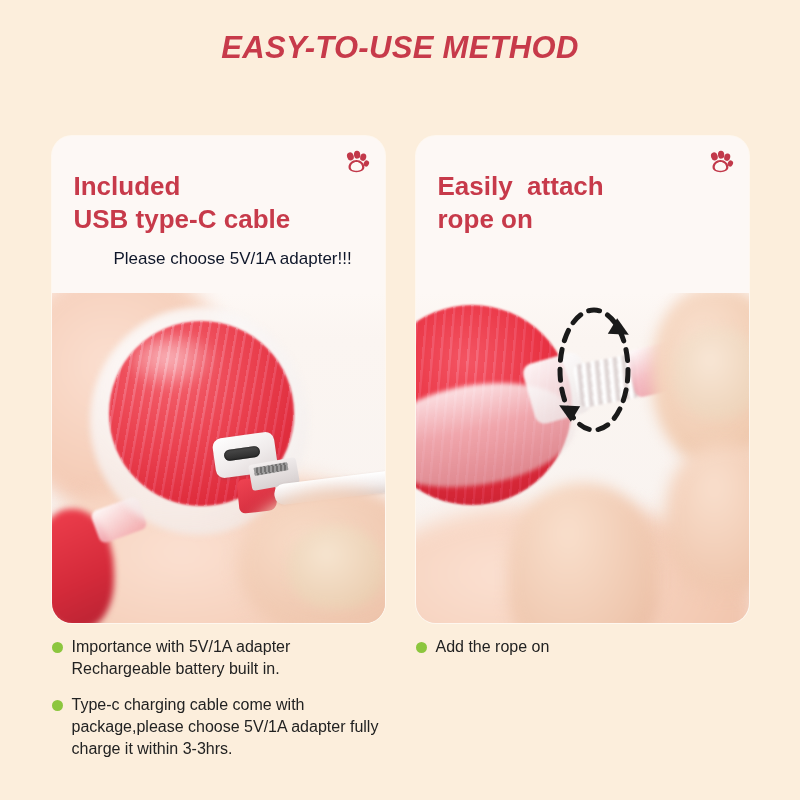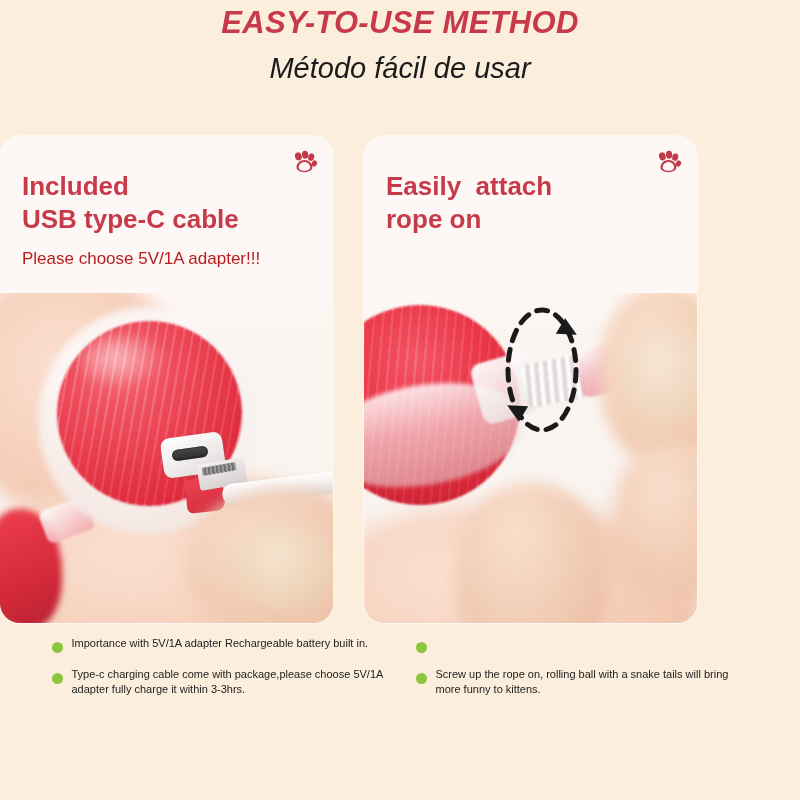--- a/index.html
+++ b/index.html
@@ -11,21 +11,21 @@
     height: 800px;
     background: #fceedc;
     font-family: "Liberation Sans", sans-serif;
     overflow: hidden;
     position: relative;
   }
 
   
   .header {
     width: 100%;
-    padding-top: 6px;
+    padding-top: 31px;
     text-align: center;
   }
   .title-en {
     font-size: 31px;
     font-weight: bold;
     font-style: italic;
     letter-spacing: 0.3px;
     color: #c73a4a;
     line-height: 1.1;
     white-space: nowrap;
@@ -39,20 +39,21 @@
     white-space: nowrap;
   }
 
   
   .cards {
     position: absolute;
     top: 136px;
     left: 0;
     width: 800px;
     display: flex;
+    justify-content: center;
     gap: 31px;
   }
   .card {
     position: relative;
     width: 333px;
     height: 487px;
     background: #fdf8f5;
     border-radius: 20px;
     overflow: hidden;
     box-shadow: 0 0 0 1px rgba(255,255,255,0.55);
@@ -75,23 +76,24 @@
   .card-title {
     font-size: 26px;
     font-weight: bold;
     color: #c73a4a;
     line-height: 1.28;
     white-space: pre;
   }
   .card-sub {
     margin-top: 11px;
     font-size: 17px;
-    color: #b91c1c;
+    color: #0f172a;
     line-height: 1.3;
     white-space: nowrap;
+    margin-left: 40px;
   }
 
   
   .photo {
     position: absolute;
     left: 0;
     bottom: 0;
     width: 333px;
     height: 330px;
     overflow: hidden;
@@ -333,31 +335,30 @@
   .dot {
     flex: 0 0 auto;
     width: 11px;
     height: 11px;
     border-radius: 50%;
     background: #8cc63e;
     margin-top: 6px;
     margin-right: 9px;
   }
   .bullet-text {
-    font-size: 11px;
+    font-size: 16px;
     line-height: 1.38;
     color: #222222;
   }
 </style>
 </head>
 <body>
 
 <div class="header">
   <div class="title-en">EASY-TO-USE METHOD</div>
-  <div class="title-es">Método fácil de usar</div>
 </div>
 
 <div class="cards">
 
   <div class="card">
     <div class="paw-icon">
       <svg viewBox="0 0 40 40" width="30" height="30" aria-hidden="true">
         <ellipse cx="12.5" cy="12.5" rx="4.4" ry="5.4" fill="#c2394a" transform="rotate(-18 12.5 12.5)"></ellipse>
         <ellipse cx="21.5" cy="10.2" rx="4.2" ry="5.3" fill="#c2394a" transform="rotate(-5 21.5 10.2)"></ellipse>
         <ellipse cx="29.6" cy="13.6" rx="4.0" ry="5.0" fill="#c2394a" transform="rotate(14 29.6 13.6)"></ellipse>
@@ -444,19 +445,16 @@
     </div>
     <div class="bullet">
       <span class="dot"></span>
       <span class="bullet-text">Type-c charging cable come with package,please choose 5V/1A adapter fully charge it within 3-3hrs.</span>
     </div>
   </div>
 
   <div class="bullet-col">
     <div class="bullet">
       <span class="dot"></span>
-    </div>
-    <div class="bullet">
-      <span class="dot"></span>
-      <span class="bullet-text">Screw up the rope on, rolling ball with a snake tails will bring more funny to kittens.</span>
+      <span class="bullet-text">Add the rope on</span>
     </div>
   </div>
 </div>
 
 </body></html>

